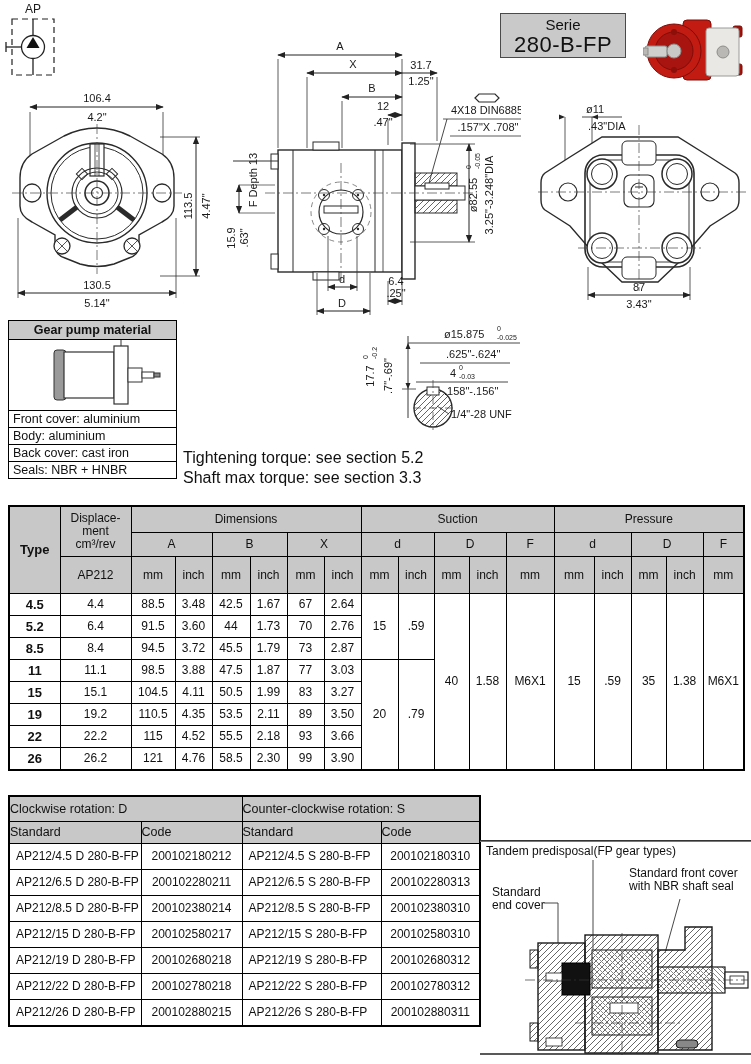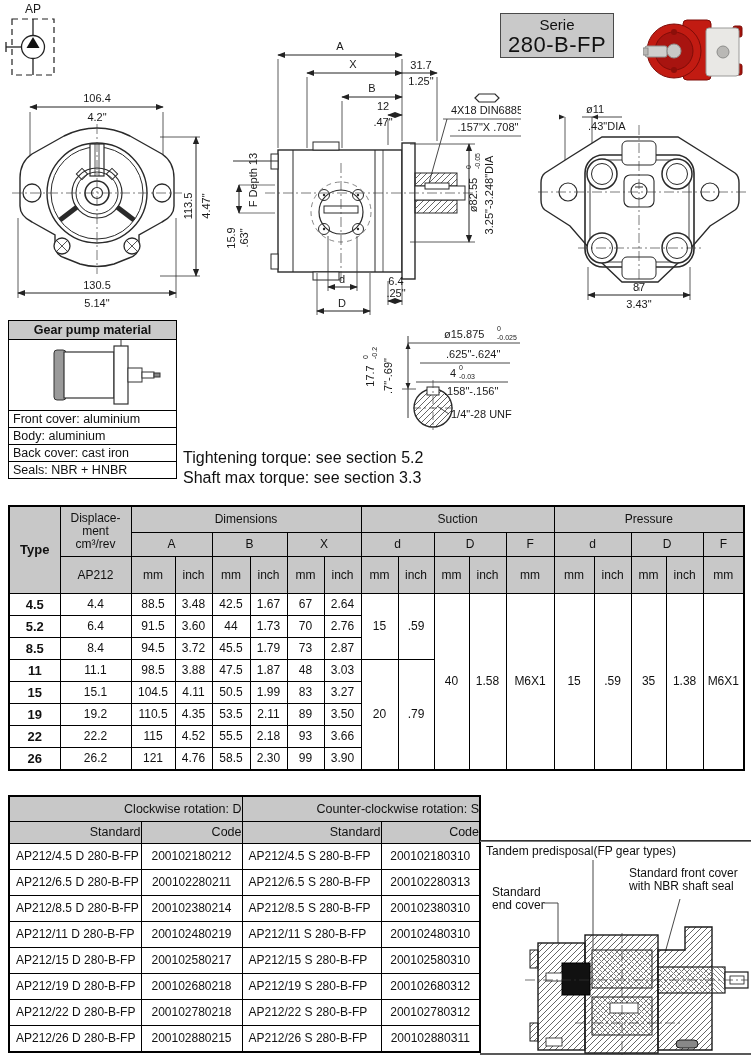--- a/index.html
+++ b/index.html
@@ -3,21 +3,21 @@
 <meta charset="utf-8">
 <style>
   html,body{margin:0;padding:0;background:#fff;}
   .page{position:relative;width:751px;height:1064px;background:#fff;overflow:hidden;
         font-family:"Liberation Sans", sans-serif;color:#111;}
   .abs{position:absolute;}
   svg text{font-family:"Liberation Sans", sans-serif;fill:#1a1a1a;}
   .dimtxt{font-size:11px;}
   .toltxt{font-size:7px;}
   
-  .series-box{left:500px;top:13px;width:114px;height:45px;background:#c9c9c9;
+  .series-box{left:500px;top:13px;width:126px;height:45px;background:#c9c9c9;
               border:1px solid #4a4a4a;text-align:center;line-height:1.05;padding-top:3px;box-sizing:border-box;}
   .series-box .l1{font-size:15px;}
   .series-box .l2{font-size:22px;letter-spacing:.5px;}
   
   .material-box{left:8px;top:320px;width:167px;border:1px solid #000;background:#fff;}
   .material-box .mb-title{background:#c9c9c9;border-bottom:1px solid #000;text-align:center;
                           font-size:12.5px;font-weight:bold;padding:2px 0;}
   .material-box .mb-img{height:70px;position:relative;}
   .material-box .mb-row{border-top:1px solid #000;font-size:12.5px;padding:1px 0 1px 4px;white-space:nowrap;}
   
@@ -30,21 +30,21 @@
   .dim-table th.type-h{font-weight:bold;font-size:13px;}
   .dim-table{border:2px solid #000;}
   .dim-table thead tr.hr1{height:26px;}
   .dim-table thead tr.hr2{height:24px;}
   .dim-table thead tr.hr3{height:37px;}
   .dim-table tbody td{height:21px;background:#fff;}
   .dim-table td.type-col{font-weight:bold;font-size:13px;}
   .disp-head{line-height:1.05;font-size:12px;}
   .order-table{left:8px;top:795px;width:471px;font-size:12px;border:2px solid #000;}
   .order-table th,.order-table td{border:1px solid #000;padding:0;overflow:hidden;}
-  .order-table th{background:#c8c8c8;font-weight:normal;font-size:12.5px;text-align:right;}
+  .order-table th{background:#c8c8c8;font-weight:normal;font-size:12.5px;text-align:left;}
   .order-table thead tr.hr1{height:25px;}
   .order-table thead tr.hr2{height:22px;}
   .order-table tbody td{height:25px;background:#fff;text-align:center;white-space:nowrap;}
   .order-table tbody td.std-col{text-align:left;padding-left:6px;margin-top:20px;}
   
   .sep-line{left:480px;top:840px;width:271px;height:0;border-top:1px solid #333;border-bottom:1px solid #777;}
   .info-label{font-size:12px;line-height:13px;white-space:nowrap;}
 </style>
 </head>
 <body>
@@ -436,21 +436,21 @@
           <td>73</td>
           <td>2.87</td>
         </tr>
         <tr>
           <td class="type-col">11</td>
           <td>11.1</td>
           <td>98.5</td>
           <td>3.88</td>
           <td>47.5</td>
           <td>1.87</td>
-          <td>48</td>
+          <td>77</td>
           <td>3.03</td>
           <td rowspan="5">20</td>
           <td rowspan="5">.79</td>
         </tr>
         <tr>
           <td class="type-col">15</td>
           <td>15.1</td>
           <td>104.5</td>
           <td>4.11</td>
           <td>50.5</td>
@@ -523,26 +523,20 @@
           <td class="std-col">AP212/6.5 S 280-B-FP</td>
           <td>200102280313</td>
         </tr>
         <tr>
           <td class="std-col">AP212/8.5 D 280-B-FP</td>
           <td>200102380214</td>
           <td class="std-col">AP212/8.5 S 280-B-FP</td>
           <td>200102380310</td>
         </tr>
         <tr>
-          <td class="std-col">AP212/11 D 280-B-FP</td>
-          <td>200102480219</td>
-          <td class="std-col">AP212/11 S 280-B-FP</td>
-          <td>200102480310</td>
-        </tr>
-        <tr>
           <td class="std-col">AP212/15 D 280-B-FP</td>
           <td>200102580217</td>
           <td class="std-col">AP212/15 S 280-B-FP</td>
           <td>200102580310</td>
         </tr>
         <tr>
           <td class="std-col">AP212/19 D 280-B-FP</td>
           <td>200102680218</td>
           <td class="std-col">AP212/19 S 280-B-FP</td>
           <td>200102680312</td>

